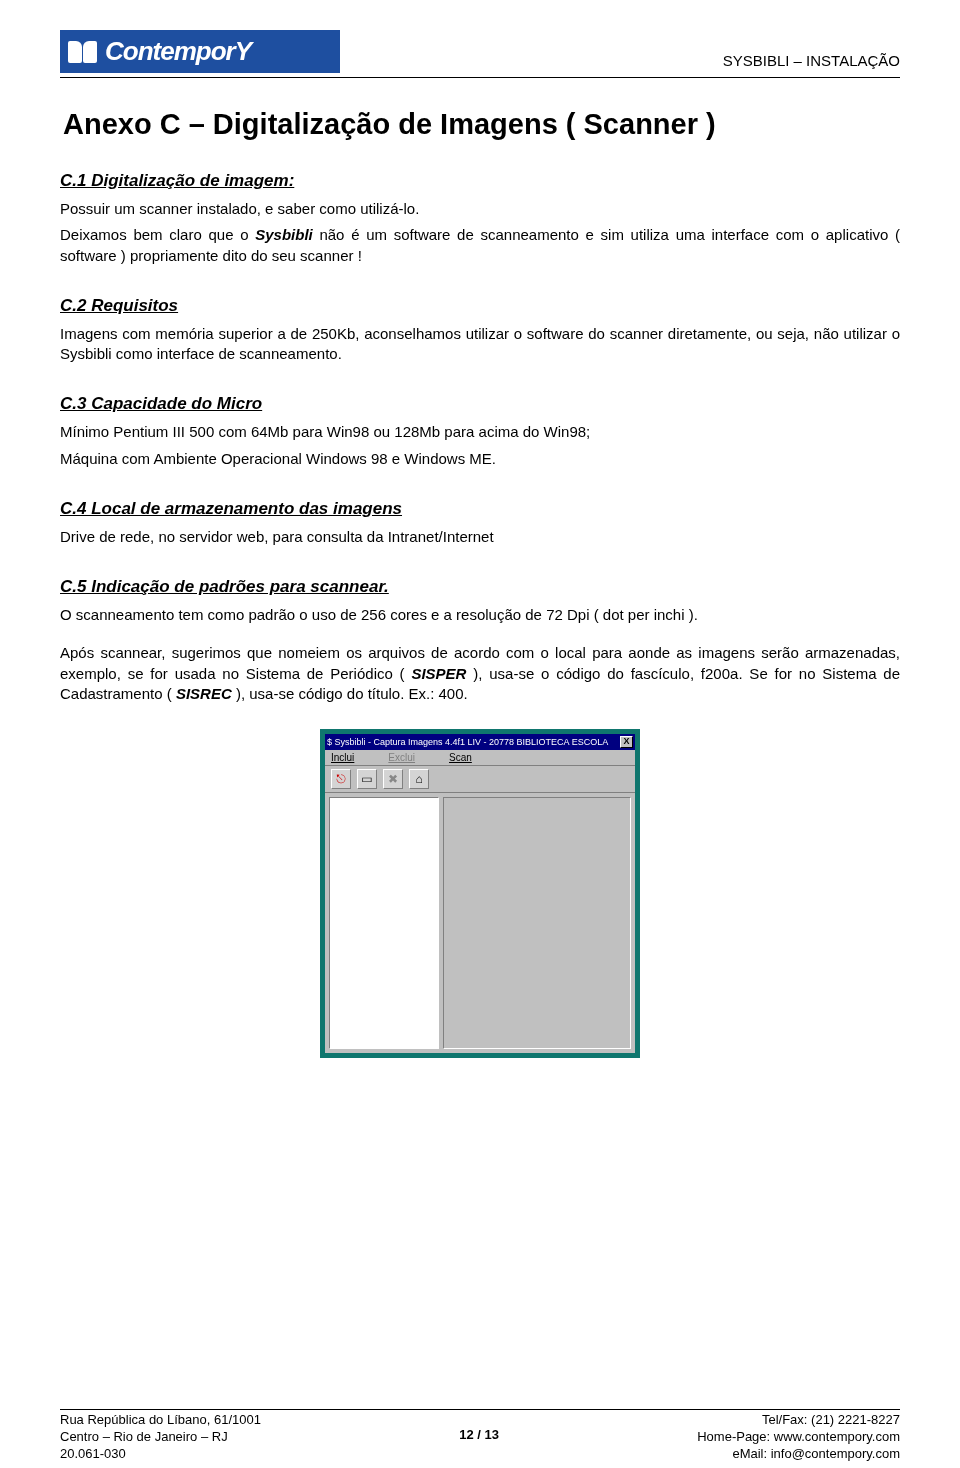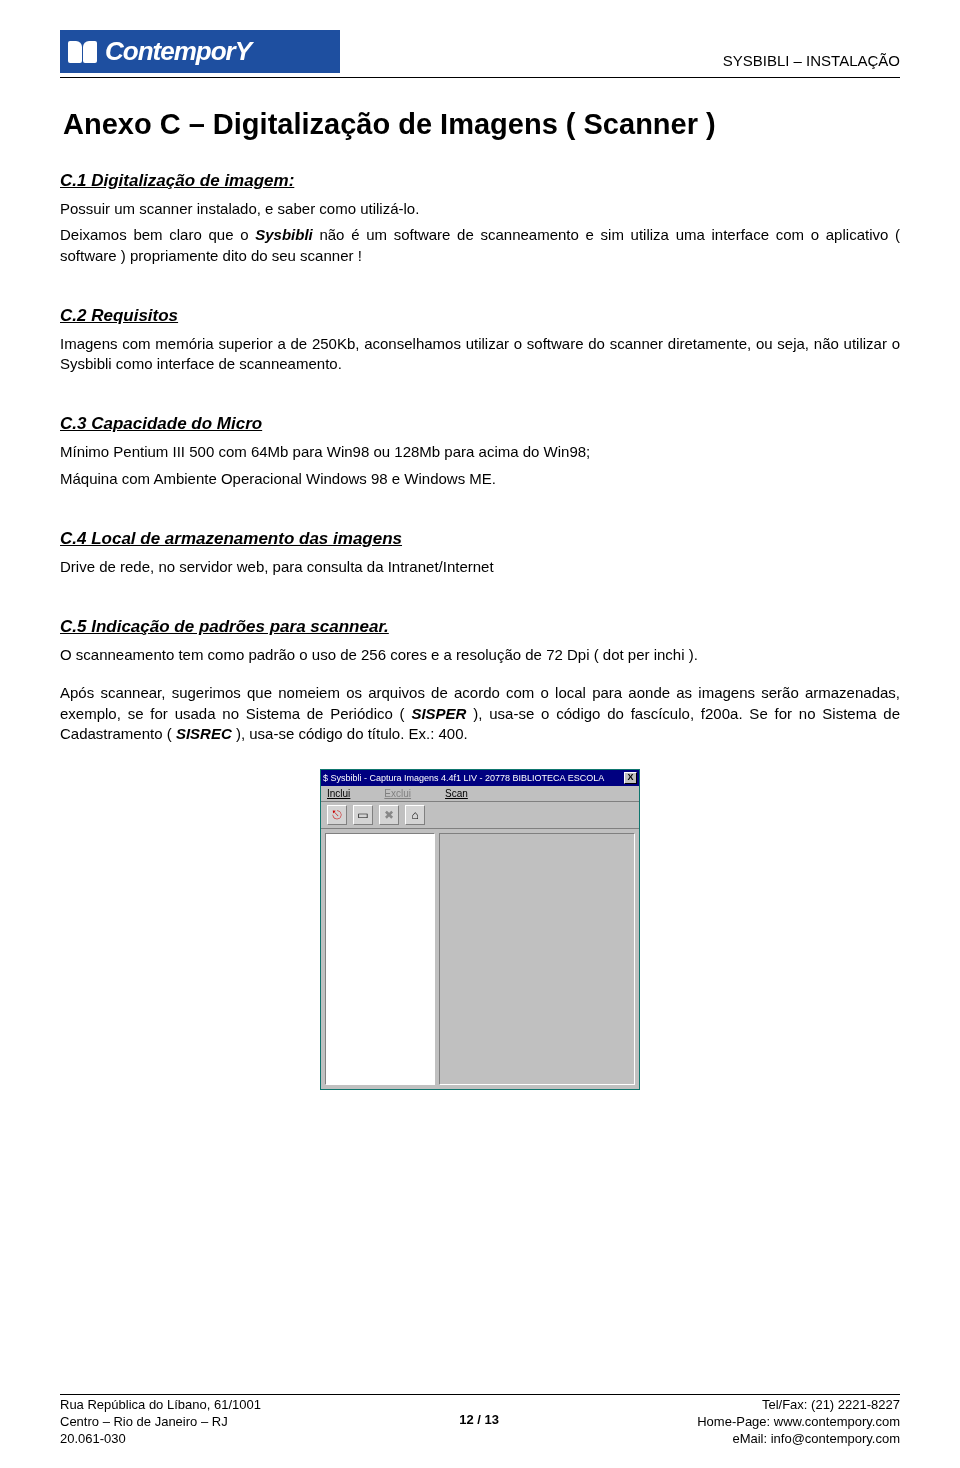--- a/index.html
+++ b/index.html
@@ -64,32 +64,32 @@
     font-weight: bold;
     margin: 20px 0 28px 3px;
   }
   h2.section {
     font-size: 17px;
     font-weight: bold;
     font-style: italic;
     text-decoration: underline;
     margin: 30px 0 8px 0;
   }
-  h2.section.extra-space { margin-top: 40px; }
+  h2.section.extra-space { }
   p { margin: 6px 0; line-height: 1.35; }
   p.just { text-align: justify; }
   .ital { font-style: italic; font-weight: bold; }
   .screenshot-wrap {
     display: flex;
     justify-content: center;
     margin-top: 25px;
   }
   .win {
     width: 320px;
-    border: 1px solid #0f766e;
+    border: 5px solid #0f766e;
     background: #c0c0c0;
     font-size: 10px;
   }
   .win-title {
     background: #000080;
     color: #fff;
     display: flex;
     justify-content: space-between;
     align-items: center;
     padding: 1px 2px;
@@ -149,21 +149,21 @@
     background: #fff;
     border: 1px solid #808080;
     border-right-color: #fff;
     border-bottom-color: #fff;
   }
   .win-pane.left { flex: 0 0 110px; }
   .win-pane.right { background: #c0c0c0; }
 
   .footer {
     position: absolute;
-    bottom: 20px;
+    bottom: 5px;
     left: 60px;
     right: 60px;
   }
   .footer-hr {
     border: none;
     border-top: 1px solid #000;
     margin: 0 0 2px 0;
   }
   .footer-row {
     display: flex;

